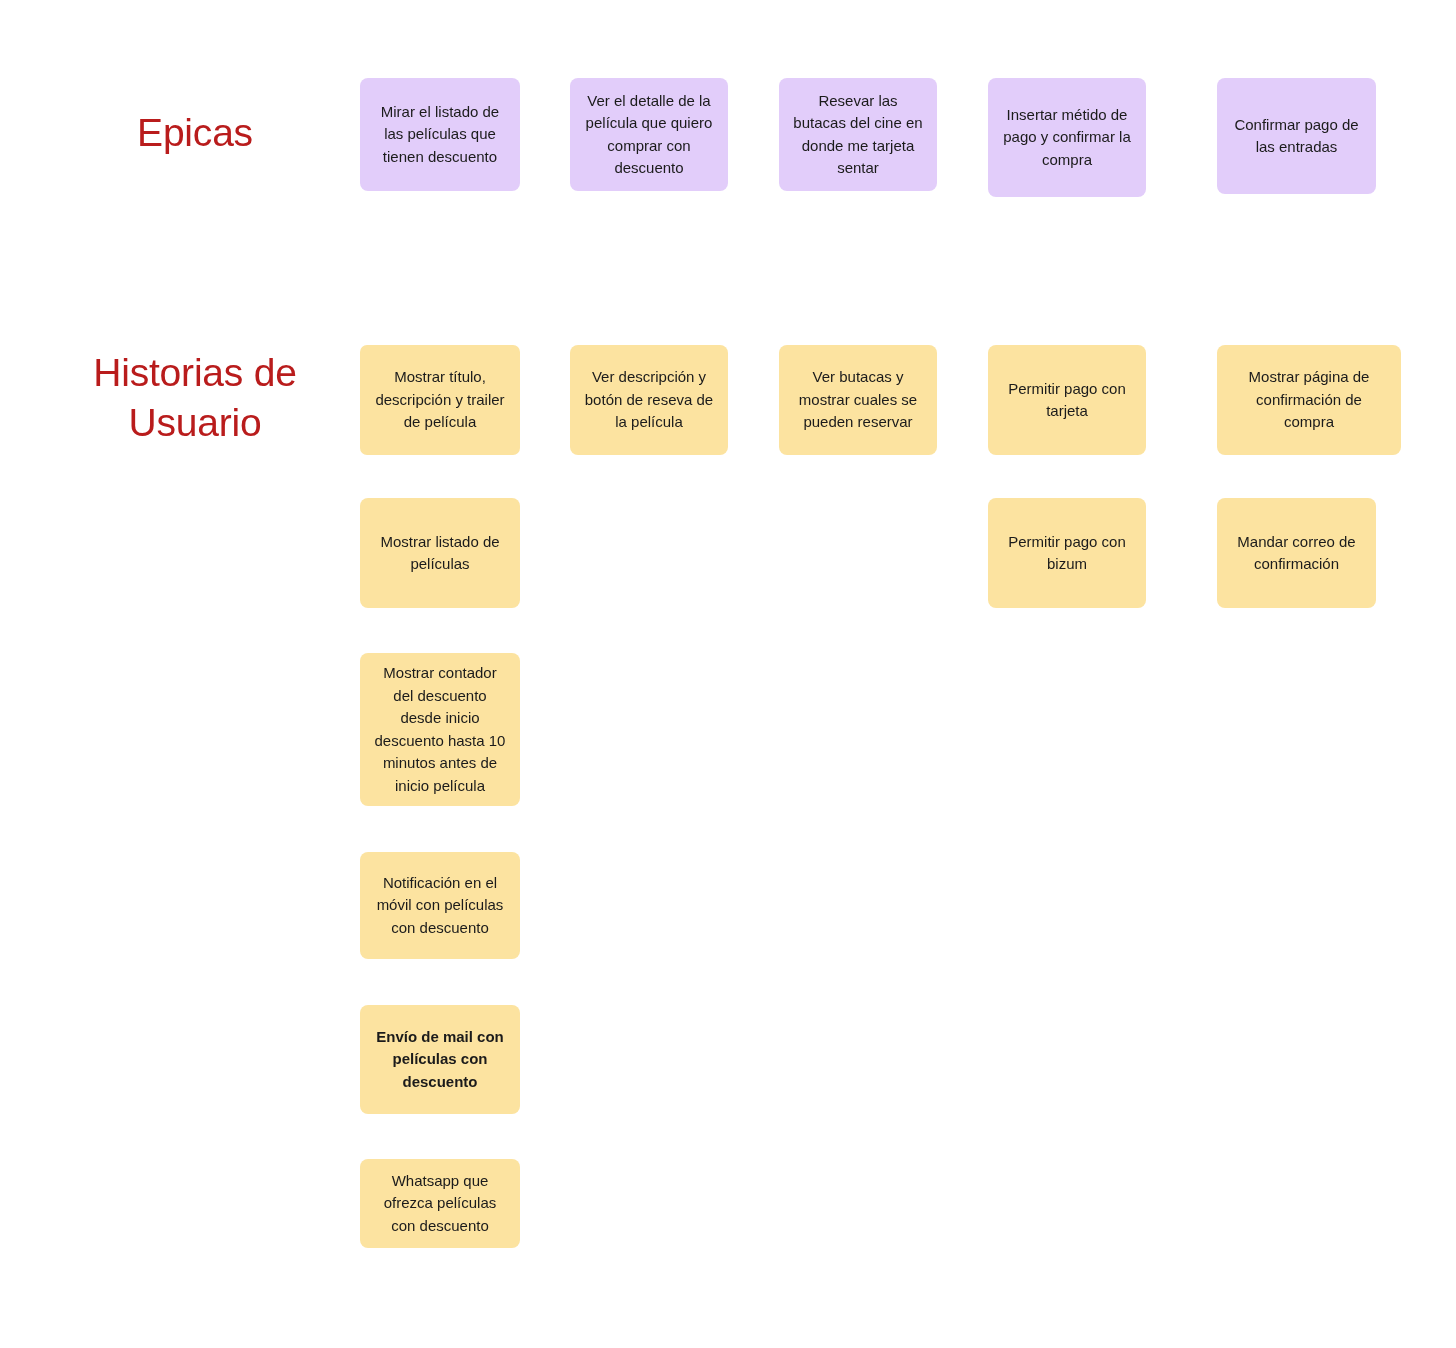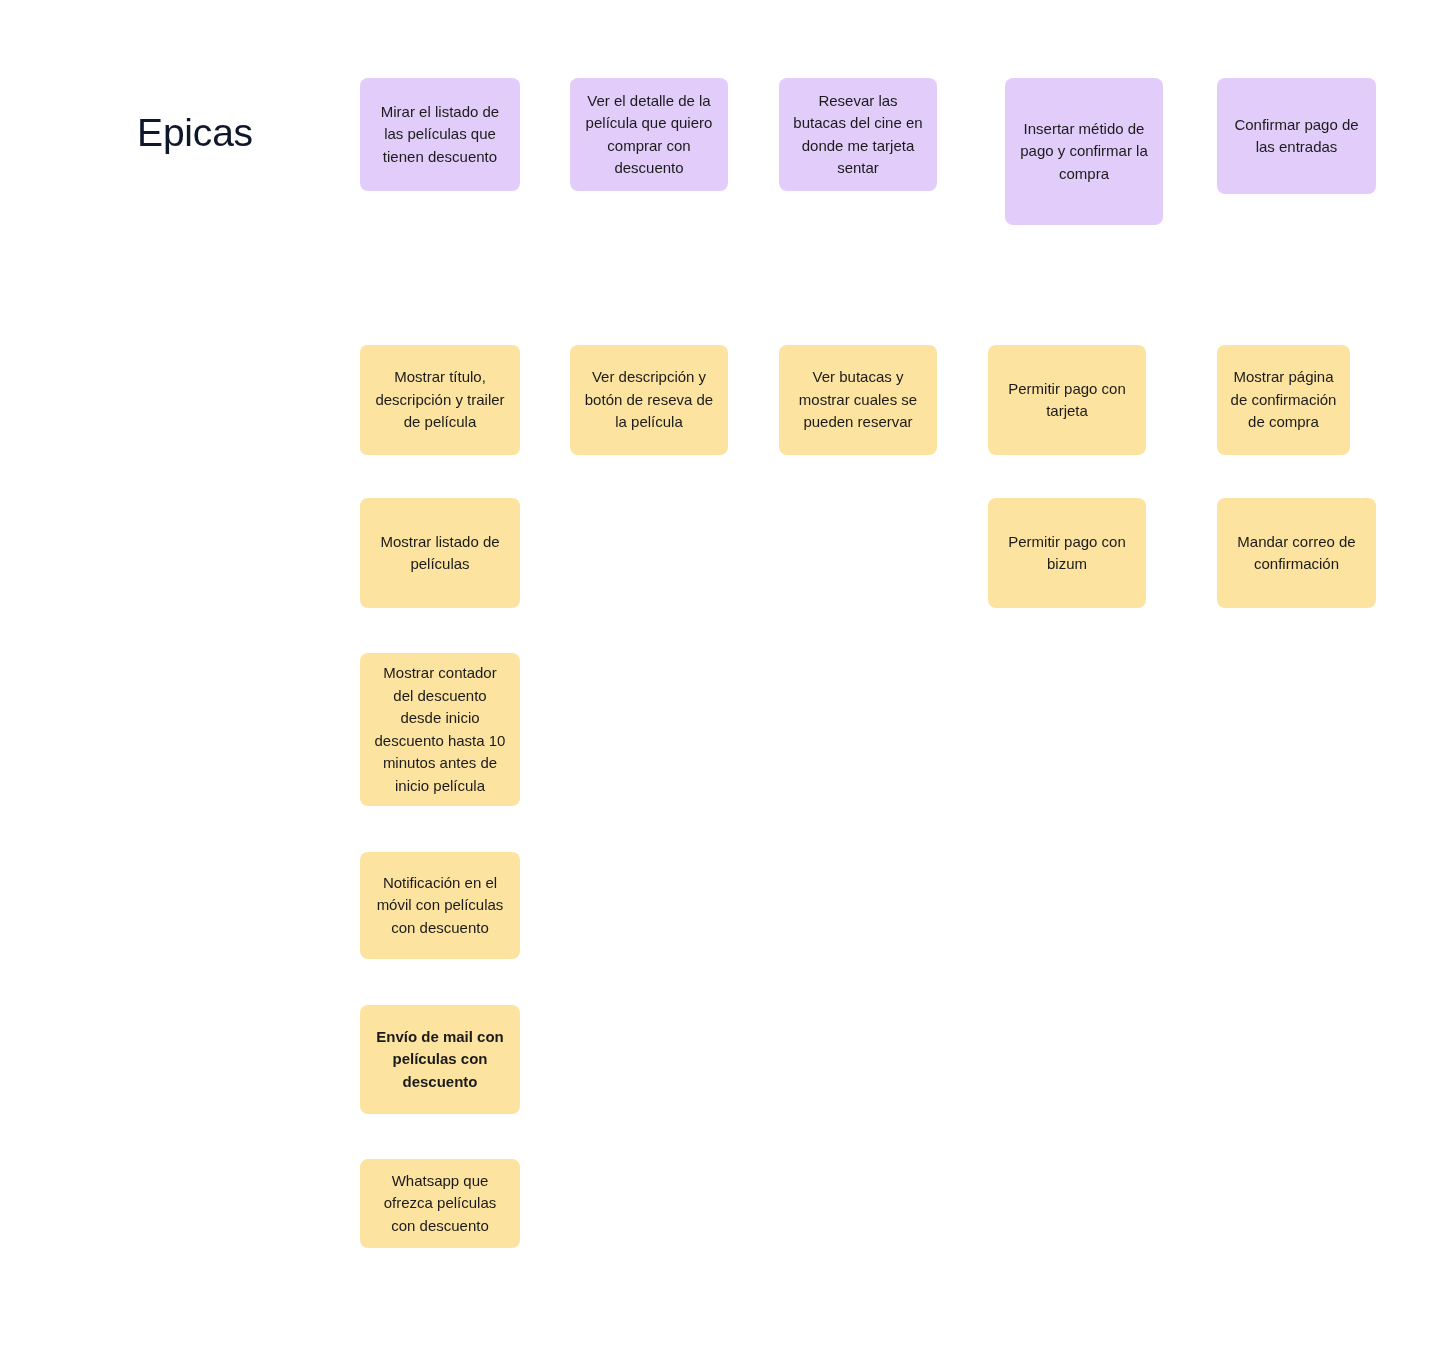--- a/index.html
+++ b/index.html
@@ -21,21 +21,21 @@
     width: 1456px;
     height: 1348px;
   }
 
   
   .row-label {
     position: absolute;
     font-size: 39px;
     line-height: 1.28;
     font-weight: 400;
-    color: #0f172a;
+    color: #b91c1c;
     letter-spacing: -0.2px;
     text-align: center;
     white-space: pre-line;
   }
   .row-label.epics {
     left: 30px;
     top: 108px;
     width: 330px;
   }
   .row-label.stories {
@@ -71,36 +71,38 @@
     width: 100%;
   }
 </style>
 </head>
 <body>
 
 <div id="board">
 
   <div class="row-label epics">Epicas</div>
 
+  <div class="row-label stories">Historias de
+Usuario</div>
 
   <div id="epics-layer">
       <div class="card epic" style="left: 360px; top: 78px; width: 160px; height: 113px;"><span class="card-text">Mirar el listado de las películas que tienen descuento</span></div>
       <div class="card epic" style="left: 570px; top: 78px; width: 158px; height: 113px;"><span class="card-text">Ver el detalle de la película que quiero comprar con descuento</span></div>
       <div class="card epic" style="left: 779px; top: 78px; width: 158px; height: 113px;"><span class="card-text">Resevar las butacas del cine en donde me tarjeta sentar</span></div>
-      <div class="card epic" style="left: 988px; top: 78px; width: 158px; height: 147px; margin-left: 17px;"><span class="card-text">Insertar métido de pago y confirmar la compra</span></div>
+      <div class="card epic" style="left: 988px; top: 78px; width: 158px; height: 119px;"><span class="card-text">Insertar métido de pago y confirmar la compra</span></div>
       <div class="card epic" style="left: 1217px; top: 78px; width: 159px; height: 116px;"><span class="card-text">Confirmar pago de las entradas</span></div>
     </div>
   <div id="stories-layer">
       <div class="card story" style="left: 360px; top: 345px; width: 160px; height: 110px; border-radius: 7px;"><span class="card-text">Mostrar título, descripción y trailer de película</span></div>
       <div class="card story" style="left: 360px; top: 498px; width: 160px; height: 110px;"><span class="card-text">Mostrar listado de películas</span></div>
       <div class="card story" style="left: 360px; top: 653px; width: 160px; height: 153px;"><span class="card-text">Mostrar contador del descuento desde inicio descuento hasta 10 minutos antes de inicio película</span></div>
       <div class="card story" style="left: 360px; top: 852px; width: 160px; height: 107px; justify-content: center;"><span class="card-text">Notificación en el móvil con películas con descuento</span></div>
       <div class="card story" style="left: 360px; top: 1005px; width: 160px; height: 109px; font-weight: bold;"><span class="card-text">Envío de mail con películas con descuento</span></div>
       <div class="card story" style="left: 360px; top: 1159px; width: 160px; height: 89px;"><span class="card-text">Whatsapp que ofrezca películas con descuento</span></div>
       <div class="card story" style="left: 570px; top: 345px; width: 158px; height: 110px;"><span class="card-text">Ver descripción y botón de reseva de la película</span></div>
       <div class="card story" style="left: 779px; top: 345px; width: 158px; height: 110px;"><span class="card-text">Ver butacas y mostrar cuales se pueden reservar</span></div>
       <div class="card story" style="left: 988px; top: 345px; width: 158px; height: 110px;"><span class="card-text">Permitir pago con tarjeta</span></div>
       <div class="card story" style="left: 988px; top: 498px; width: 158px; height: 110px;"><span class="card-text">Permitir pago con bizum</span></div>
-      <div class="card story" style="left: 1217px; top: 345px; width: 133px; height: 110px;"><span class="card-text">Mostrar página de confirmación de compra</span></div>
+      <div class="card story" style="left: 1217px; top: 345px; width: 184px; height: 110px;"><span class="card-text">Mostrar página de confirmación de compra</span></div>
       <div class="card story" style="left: 1217px; top: 498px; width: 159px; height: 110px;"><span class="card-text">Mandar correo de confirmación</span></div>
     </div>
 
 </div>
 
 </body></html>

